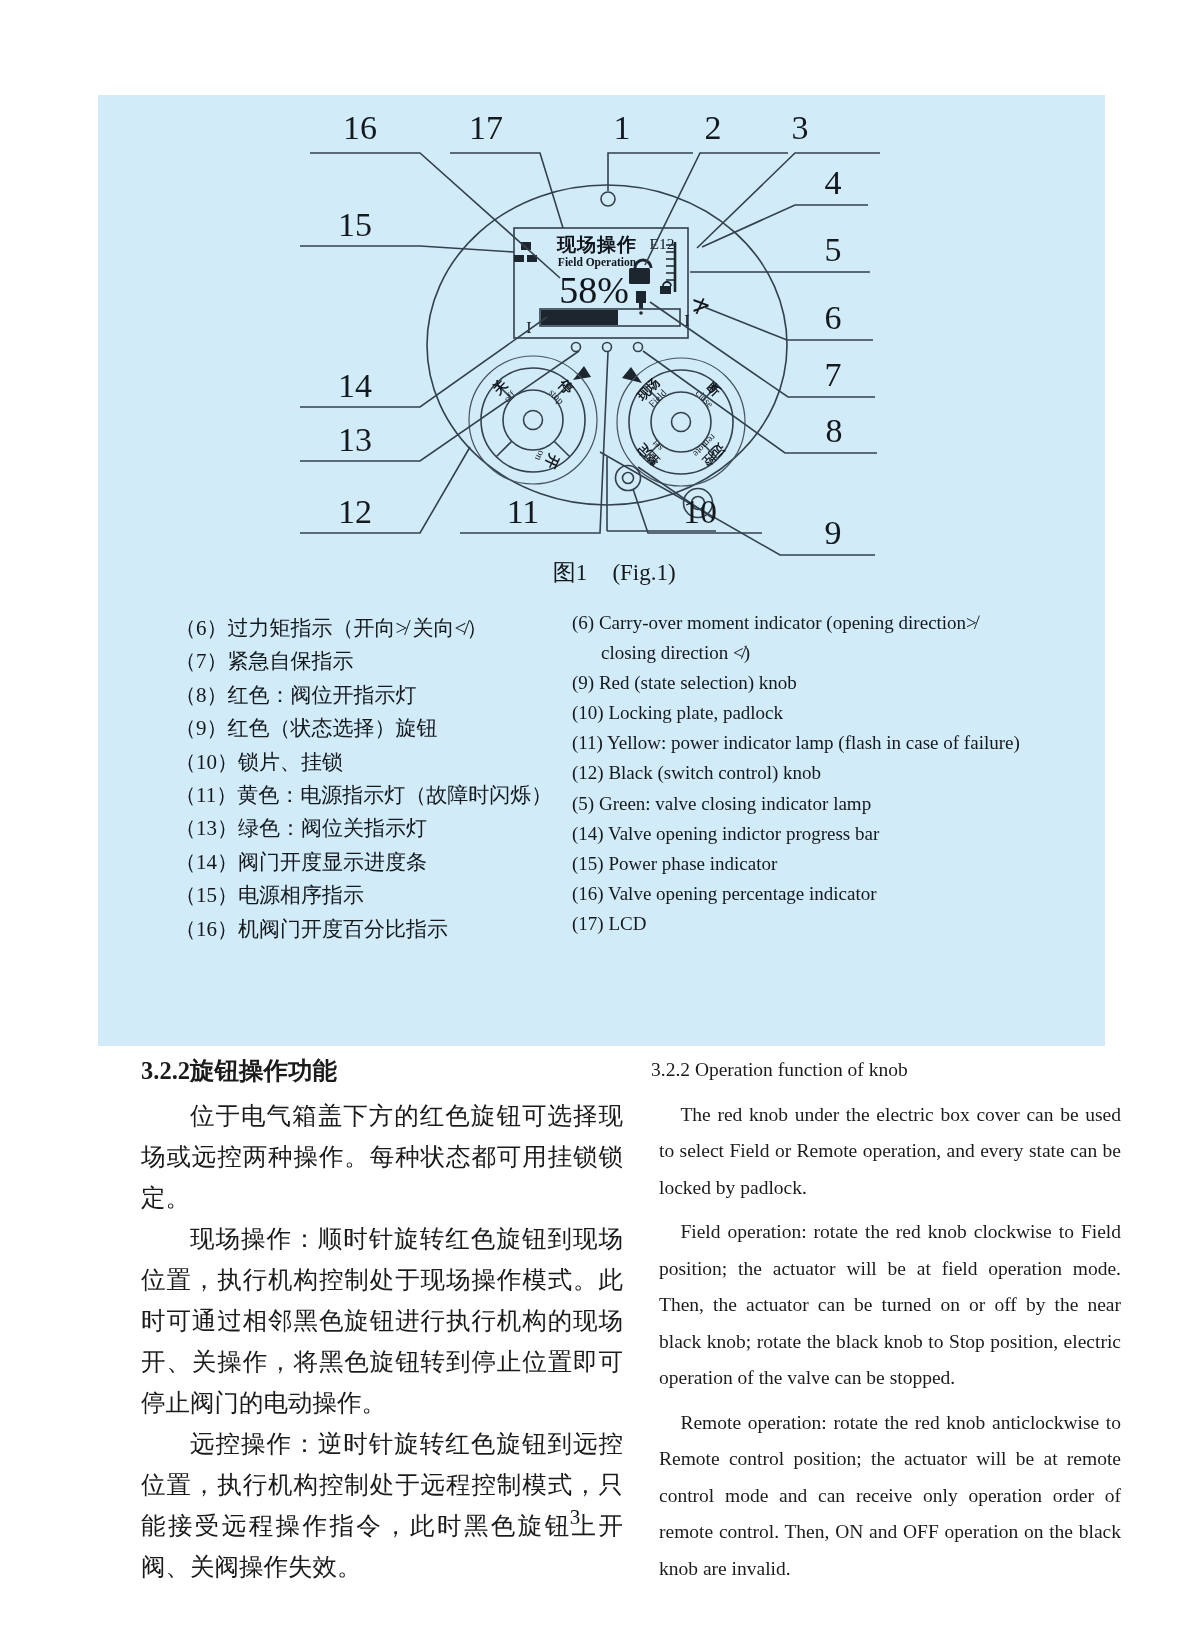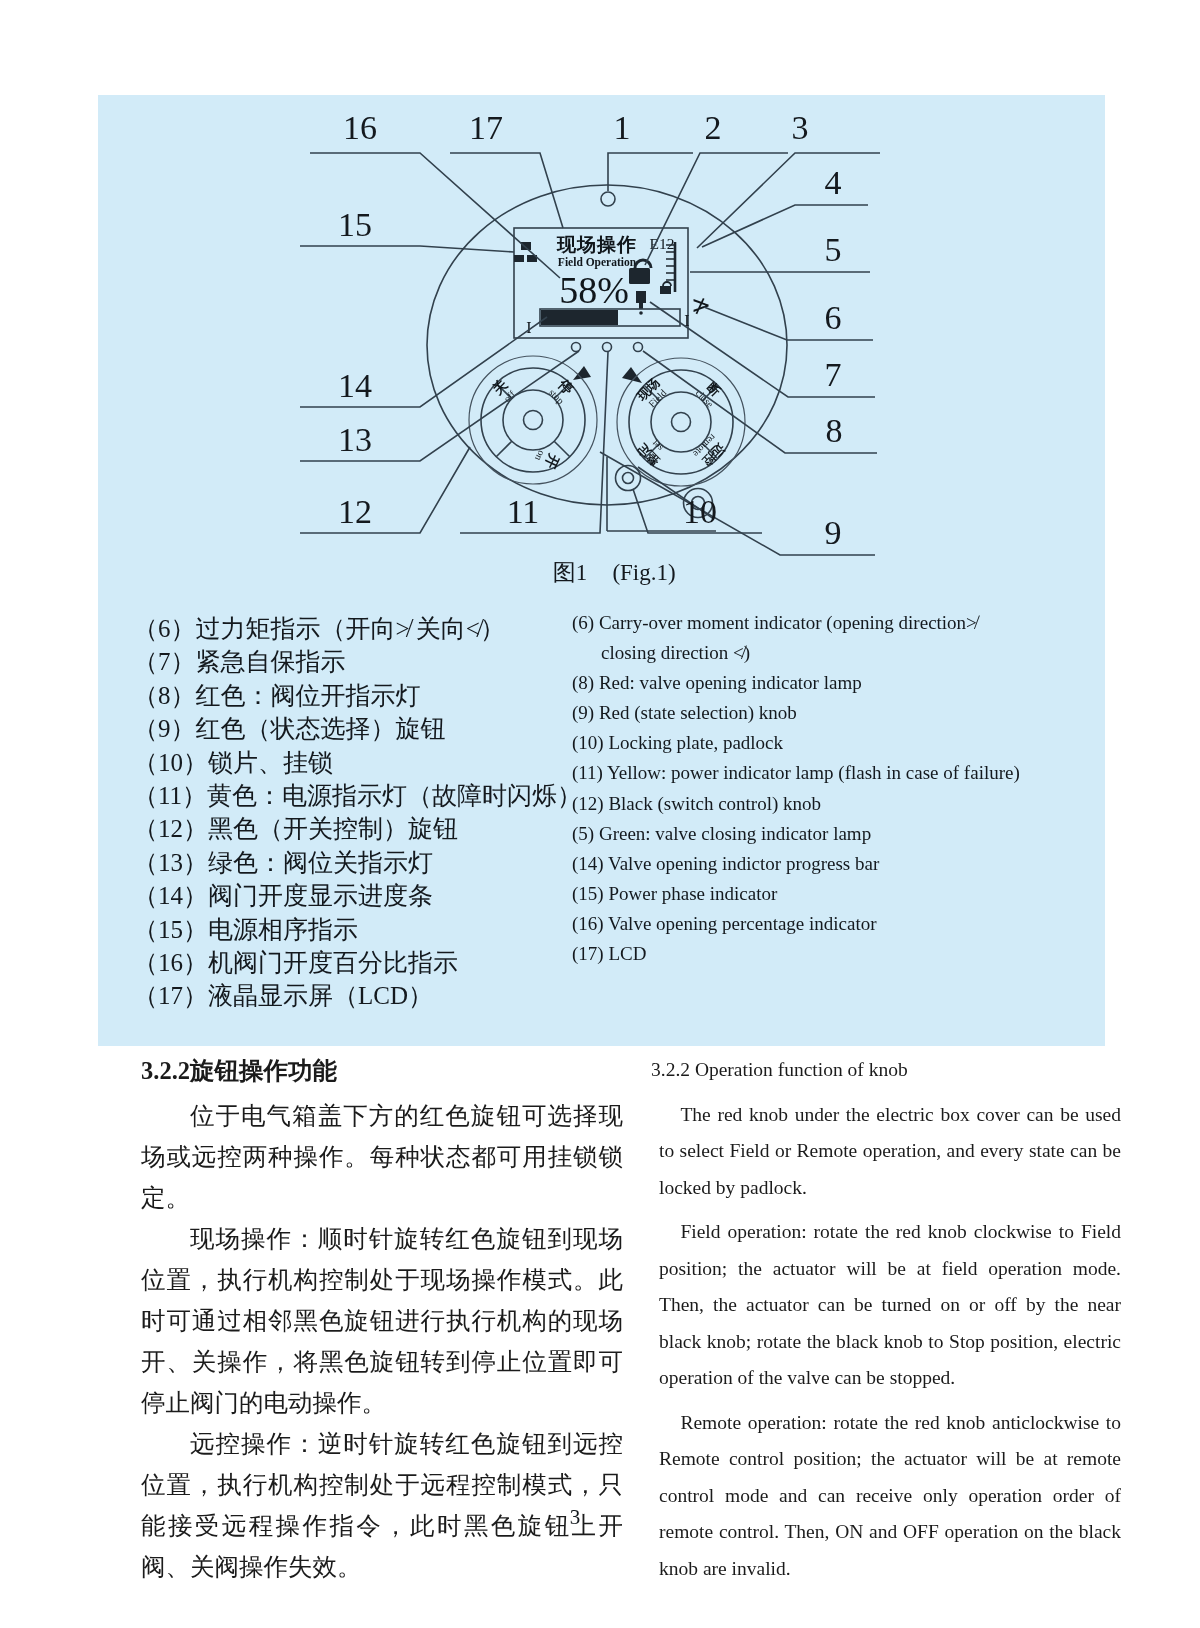--- a/index.html
+++ b/index.html
@@ -20,21 +20,21 @@
   .lcd-en{font-size:11.5px;font-weight:700;fill:#10161b;text-anchor:middle;}
   .lcd-code{font-size:15.5px;fill:#10161b;text-anchor:middle;}
   .lcd-pct{font-size:38px;fill:#10161b;text-anchor:middle;}
   .ibeam{font-size:16px;fill:#10161b;text-anchor:middle;}
   .arrowglyph{font-size:24px;fill:#10161b;text-anchor:middle;font-family:"DejaVu Sans",sans-serif;}
   .kzh{font-size:14px;fill:#10161b;text-anchor:middle;font-weight:600;}
   .kzh2{font-size:12.5px;fill:#10161b;text-anchor:middle;font-weight:600;}
   .ken{font-size:10px;fill:#10161b;text-anchor:middle;}
   .cap{font-size:23px;fill:#14191e;text-anchor:middle;}
   .legend-zh{position:absolute;left:35px;top:517px;}
-  .legend-zh div{font-size:25px;line-height:33.4px;white-space:nowrap;color:#14191e;}
+  .legend-zh div{font-size:21px;line-height:33.4px;white-space:nowrap;color:#14191e;margin-left:42px;}
   .legend-en{position:absolute;left:474px;top:513px;}
   .legend-en div{font-size:19px;line-height:30.1px;white-space:nowrap;color:#14191e;}
   .legend-en div.cont{padding-left:29px;}
   .body-zh{position:absolute;left:103px;top:1050px;width:482px;margin-left:38px;}
   .body-zh h3{margin:0 0 4px 0;font-size:24.5px;font-weight:600;line-height:41px;}
   .body-zh p{margin:0;font-size:24.5px;line-height:41px;text-align:justify;text-indent:2em;}
   .body-en{position:absolute;left:651px;top:1052px;width:478px;}
   .body-en h3{margin:0 0 2px 0;font-size:19.5px;font-weight:400;line-height:36.5px;}
   .body-en p{margin:8px;font-size:19.5px;line-height:36.5px;text-align:justify;text-indent:1.1em;}
   .page-num{position:absolute;left:0;top:1505px;width:1150px;text-align:center;font-size:21px;color:#14191e;}
@@ -204,32 +204,29 @@
     <text class="cap" x="546" y="485">(Fig.1)</text>
   </svg>
 
   <div class="legend-zh">
     <div>（6）过力矩指示（开向≯ 关向≮）</div>
     <div>（7）紧急自保指示</div>
     <div>（8）红色：阀位开指示灯</div>
     <div>（9）红色（状态选择）旋钮</div>
     <div>（10）锁片、挂锁</div>
     <div>（11）黄色：电源指示灯（故障时闪烁）</div>
-    <div>（12）黑色（开关控制）旋钮</div>
     <div>（13）绿色：阀位关指示灯</div>
     <div>（14）阀门开度显示进度条</div>
     <div>（15）电源相序指示</div>
     <div>（16）机阀门开度百分比指示</div>
-    <div>（17）液晶显示屏（LCD）</div>
   </div>
 
   <div class="legend-en">
     <div>(6) Carry-over moment indicator (opening direction≯</div>
     <div class="cont">closing direction ≮)</div>
-    <div>(8) Red: valve opening indicator lamp</div>
     <div>(9) Red (state selection) knob</div>
     <div>(10) Locking plate, padlock</div>
     <div>(11) Yellow: power indicator lamp (flash in case of failure)</div>
     <div>(12) Black (switch control) knob</div>
     <div>(5) Green: valve closing indicator lamp</div>
     <div>(14) Valve opening indictor progress bar</div>
     <div>(15) Power phase indicator</div>
     <div>(16) Valve opening percentage indicator</div>
     <div>(17) LCD</div>
   </div>

